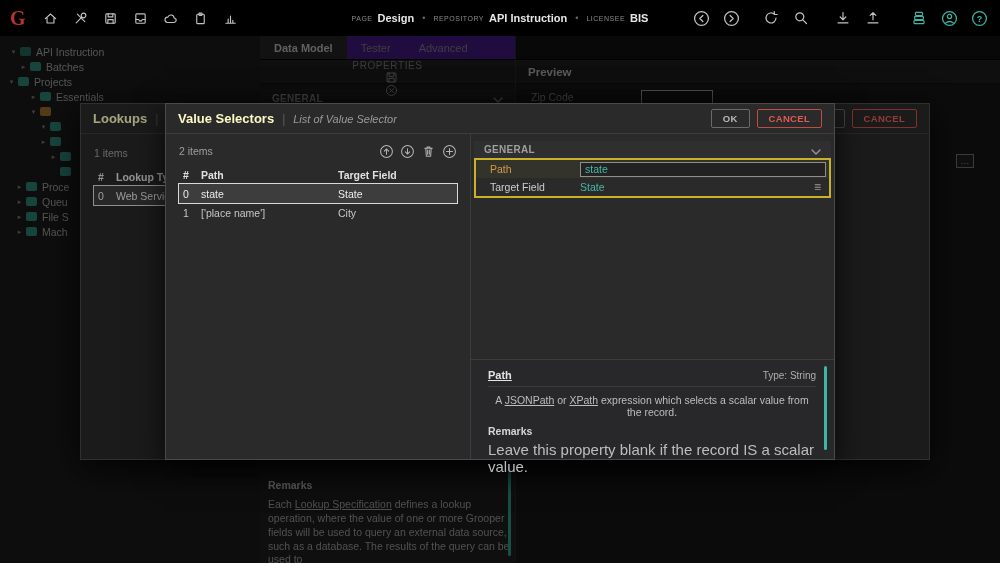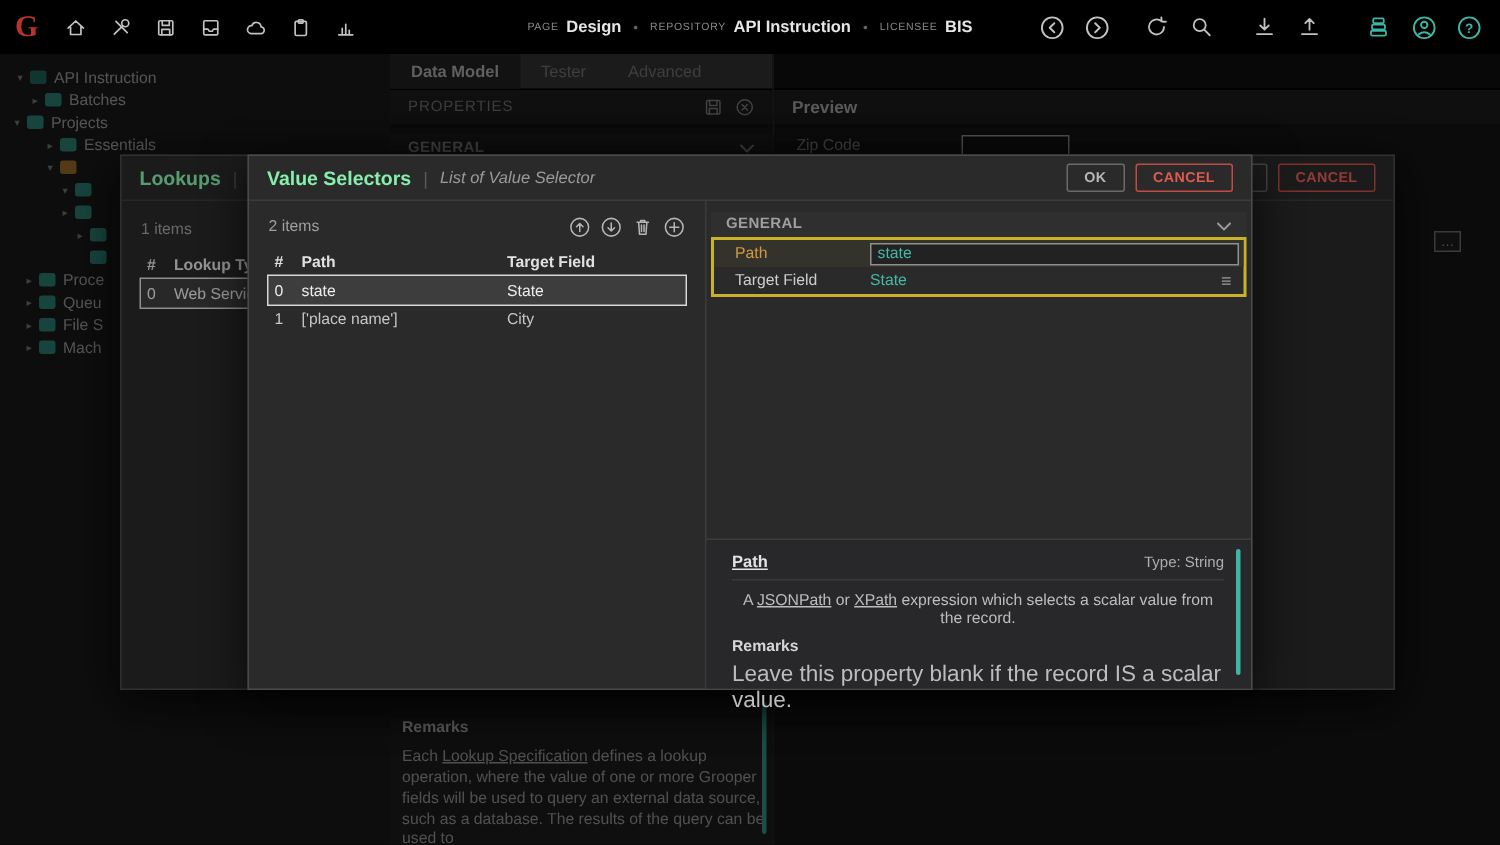--- a/index.html
+++ b/index.html
@@ -29,25 +29,25 @@
   .sidebar { position:absolute; left:0; top:0; width:260px; height:527px; background:#212121;
              padding-top:8px; }
   .tree-row { height:15px; display:flex; align-items:center; font-size:10.5px; color:#c2c2c2;
               white-space:nowrap; cursor:pointer; }
   .tw { width:11px; text-align:center; color:#8f8f8f; font-size:7px; flex:none; }
   .ticon { width:11px; height:9px; border-radius:2px; background:#37a08f; margin:0 5px 0 1px; flex:none; }
   .ticon.orange { background:#c08937; }
   .ticon.dark { background:#2a7d70; }
 
   .center { position:absolute; left:260px; top:0; width:255px; height:527px; background:#1c1c1c; }
-  .tabbar { height:24px; background:#404040; display:flex; border-bottom:1px solid #000; }
+  .tabbar { height:24px; background:#4c1d95; display:flex; border-bottom:1px solid #000; }
   .tab { padding:0 14px; display:flex; align-items:center; font-size:11px; color:#8f8f8f; cursor:pointer; }
   .tab.active { background:#2b2b2b; color:#dcdcdc; font-weight:bold; }
   .propsbar { height:24px; background:#232323; display:flex; align-items:center; padding:0 12px;
-              border-bottom:1px solid #161616; }
+              border-bottom:1px solid #161616;flex-direction:column; }
   .propsbar .lbl { font-size:10px; color:#8a8a8a; letter-spacing:.6px; }
   .sp { flex:1; }
   .small-icon { display:flex; align-items:center; margin-left:8px; cursor:pointer; }
   .small-icon svg { stroke:#9a9a9a; fill:none; stroke-width:1.2; stroke-linecap:round; stroke-linejoin:round; }
   .generalbar { height:18px; margin-top:5px; background:#232323; display:flex; align-items:center;
                 padding:0 12px; }
   .gen-lbl { font-size:10px; font-weight:bold; color:#9f9f9f; letter-spacing:.3px; }
   .chev svg { stroke:#9a9a9a; fill:none; stroke-width:1.3; stroke-linecap:round; stroke-linejoin:round; }
 
   .bottom-help { position:absolute; left:0; top:424px; width:255px; height:103px; background:#232324;
@@ -78,21 +78,21 @@
   
   .dim1 { position:absolute; left:0; top:36px; right:0; bottom:0; background:rgba(0,0,0,.34); z-index:10; }
   .dim2 { position:absolute; left:0; top:36px; right:0; bottom:0; background:rgba(0,0,0,.34); z-index:30; }
 
   
   .modal { position:absolute; background:#2a2a2b; border:1px solid #4a4a4a;
            box-shadow:0 8px 30px rgba(0,0,0,.75); }
   .lookups { left:80px; top:103px; width:850px; height:357px; z-index:20; }
   .vsel { left:165px; top:103px; width:670px; height:357px; z-index:40; }
   .m-header { height:30px; display:flex; align-items:center; padding:0 12px; border-bottom:1px solid #3c3c3c; }
-  .m-title { font-size:13px; font-weight:bold; color:#86efac; }
+  .m-title { font-size:13px; font-weight:bold; color:#fef9c3; }
   .m-sep { color:#5a5a5a; margin:0 8px; font-size:12px; }
   .m-sub { font-size:11px; font-style:italic; color:#9a9a9a; white-space:nowrap; overflow:hidden; }
   .m-btns { margin-left:auto; display:flex; gap:7px; }
   .btn { font-size:9.5px; font-weight:bold; padding:3px 11px; border-radius:2px; background:transparent;
          letter-spacing:.3px; cursor:pointer; font-family:inherit; }
   .btn.ok { color:#b9b9b9; border:1px solid #6a6a6a; }
   .btn.cancel { color:#e05a52; border:1px solid #c24b44; }
 
   .vs-body { display:flex; height:325px; }
   .vs-left { width:305px; border-right:1px solid #3c3c3c; padding:8px 13px 0; }

